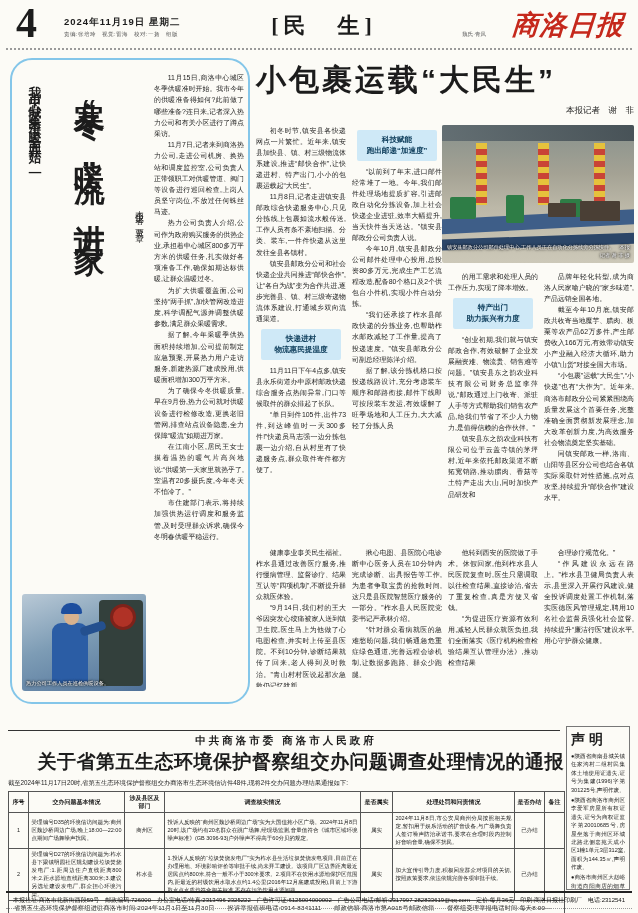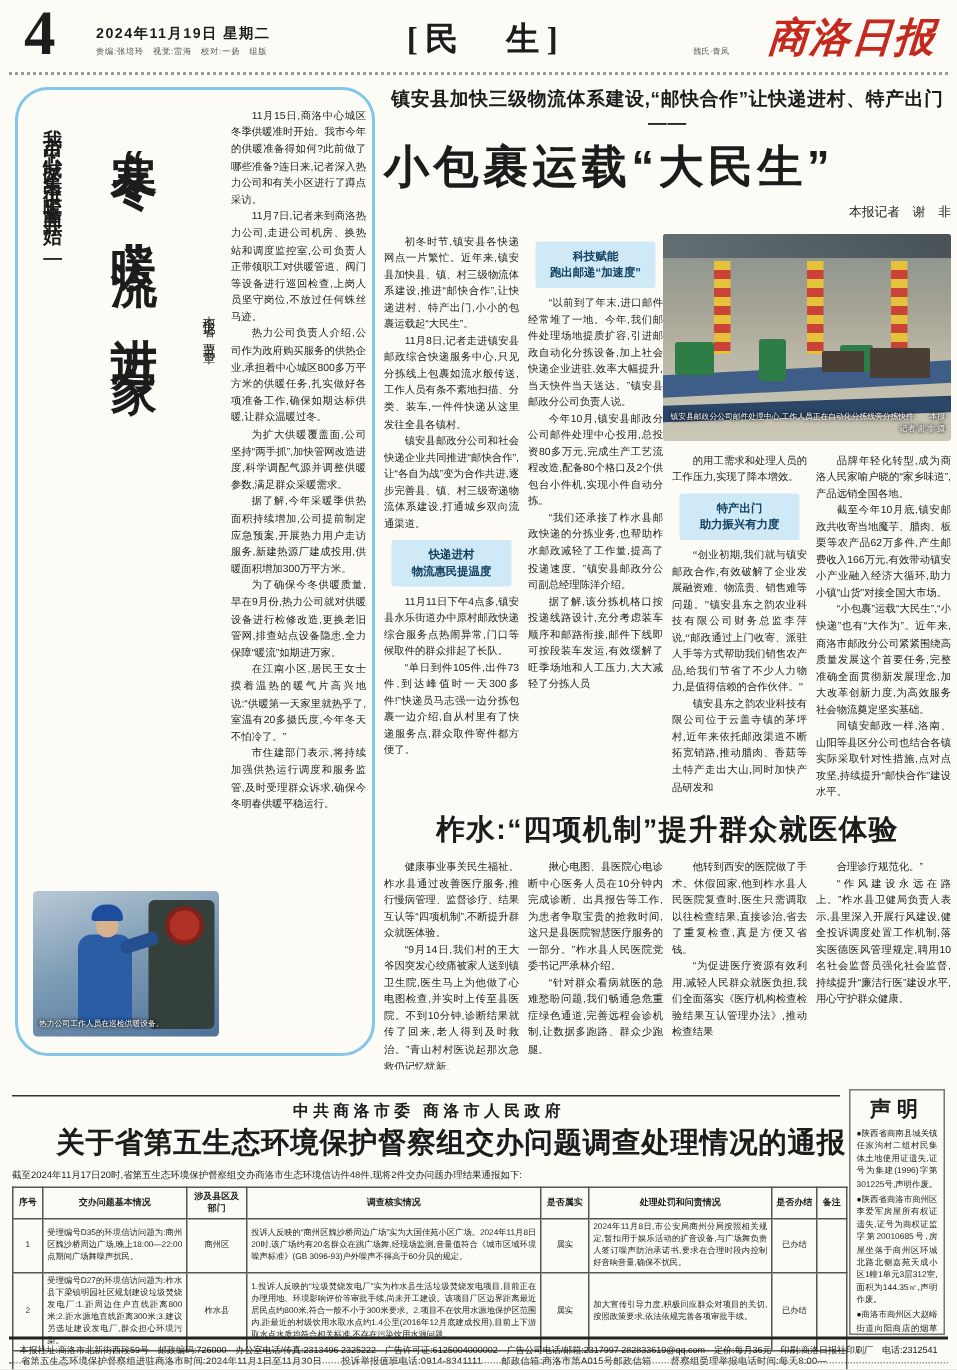--- a/index.html
+++ b/index.html
@@ -47,21 +47,21 @@
 
   
   .main-art{position:absolute;left:256px;top:58px;width:378px;}
   .ma-kicker{text-align:center;font-size:12.5px;font-weight:700;letter-spacing:.5px;}
   .ma-title{text-align:left;font-size:30px;font-weight:900;letter-spacing:3px;margin-top:2px;}
   .ma-byline{text-align:right;font-size:8.5px;margin-top:4px;}
   .ma-cols{position:relative;margin-top:8px;height:406px;}
   .m-col{position:absolute;top:0;width:90px;height:406px;font-size:6.9px;line-height:1.6;
          text-align:justify;overflow:hidden;}
   #main-col-1{left:0;} #main-col-2{left:96px;}
-  #main-col-3{left:192px;top:146px;height:260px;font-family:Liberation Serif, serif;} #main-col-4{left:288px;top:146px;height:260px;}
+  #main-col-3{left:192px;top:146px;height:260px;} #main-col-4{left:288px;top:146px;height:260px;}
   .subhead{background:#cfe9f7;color:#11405e;font-weight:700;text-align:center;font-size:7.6px;
            line-height:1.5;padding:4px 2px;margin:5px 5px;white-space:pre-line;border-radius:2px;text-indent:0;}
 
   .ma-photo{position:absolute;left:186px;top:0;width:192px;height:138px;overflow:hidden;border-radius:2px;
             background:linear-gradient(180deg,#87918c 0%,#a4a294 35%,#bcb8a8 60%,#ccc8b8 100%);}
   .mp-ceiling{position:absolute;left:0;top:0;width:100%;height:16px;background:linear-gradient(90deg,#5c686e,#3c474e);opacity:.85;}
   .mp-pillar{position:absolute;top:18px;width:11px;height:62px;
              background:repeating-linear-gradient(180deg,#e6c23c 0 6px,#c94436 6px 12px);}
   .mp-belt{position:absolute;left:-6px;bottom:34px;width:110%;height:15px;background:#3e5e88;transform:skewY(-3deg);}
   .mp-belt2{position:absolute;left:-6px;bottom:16px;width:110%;height:11px;background:#2c4668;transform:skewY(-2deg);}
@@ -88,21 +88,21 @@
   .nt-table th{font-size:6px;font-weight:700;text-align:center;height:14px;}
   .nt-table td.c{text-align:center;}
   .nt-table td.j{text-align:justify;}
   .nt-table td.note-cell{font-size:6.2px;text-align:left;padding:3px 5px;letter-spacing:.2px;}
   col.w1{width:20px;}col.w2{width:96px;}col.w3{width:40px;}col.w4{width:196px;}
   col.w5{width:32px;}col.w6{width:122px;}col.w7{width:30px;}col.w8{width:20px;}
 
   
   .stmt{position:absolute;left:566px;top:726px;width:64px;height:164px;border:1px solid #777;
         padding:3px 4px;overflow:hidden;}
-  .st-title{text-align:center;font-size:14px;font-weight:900;letter-spacing:4px;margin:1px 0 3px;}
+  .st-title{text-align:left;font-size:14px;font-weight:900;letter-spacing:4px;margin:1px 0 3px;}
   .st-item{font-size:5.6px;line-height:1.5;text-align:justify;margin-bottom:2px;}
 
   
   .footer-rule{position:absolute;left:6px;top:891px;width:626px;border-top:2px solid #222;}
   .footer-text{position:absolute;left:6px;top:896px;width:626px;font-size:6px;text-align:center;color:#111;}
   .bottom-dotted{position:absolute;left:6px;top:908px;width:626px;border-top:1.5px dotted #999;}
 </style>
 </head>
 <body>
 
@@ -137,21 +137,20 @@
       <div class="lp-wheel"></div>
       <div class="lp-torso"></div>
       <div class="lp-head"></div>
       <div class="lp-helmet"></div>
       <div class="lp-arm"></div>
       <div class="photo-caption">热力公司工作人员在巡检供暖设备。</div>
     </div>
   </div>
 
   <div class="main-art">
-    <div class="ma-kicker">镇安县加快三级物流体系建设,“邮快合作”让快递进村、特产出门——</div>
     <div class="ma-title">小包裹运载“大民生”</div>
     <div class="ma-byline">本报记者　谢　非</div>
     <div class="ma-cols">
       <div class="m-col" id="main-col-1">
           <p class="art-p">初冬时节,镇安县各快递网点一片繁忙。近年来,镇安县加快县、镇、村三级物流体系建设,推进“邮快合作”,让快递进村、特产出门,小小的包裹运载起“大民生”。</p>
           <p class="art-p">11月8日,记者走进镇安县邮政综合快递服务中心,只见分拣线上包裹如流水般传送,工作人员有条不紊地扫描、分类、装车,一件件快递从这里发往全县各镇村。</p>
           <p class="art-p">镇安县邮政分公司和社会快递企业共同推进“邮快合作”,让“各自为战”变为合作共进,逐步完善县、镇、村三级寄递物流体系建设,打通城乡双向流通渠道。</p>
           <div class="subhead">快递进村
 物流惠民提温度</div>
           <p class="art-p">11月11日下午4点多,镇安县永乐街道办中原村邮政快递综合服务点热闹异常,门口等候取件的群众排起了长队。</p>
@@ -189,21 +188,20 @@
       <div class="m-col" id="main-col-4">
           <p class="art-p">品牌年轻化转型,成为商洛人民家喻户晓的“家乡味道”,产品远销全国各地。</p>
           <p class="art-p">截至今年10月底,镇安邮政共收寄当地魔芋、腊肉、板栗等农产品62万多件,产生邮费收入166万元,有效带动镇安小产业融入经济大循环,助力小镇“山货”对接全国大市场。</p>
           <p class="art-p">“小包裹”运载“大民生”,“小快递”也有“大作为”。近年来,商洛市邮政分公司紧紧围绕高质量发展这个首要任务,完整准确全面贯彻新发展理念,加大改革创新力度,为高效服务社会物流奠定坚实基础。</p>
           <p class="art-p">同镇安邮政一样,洛南、山阳等县区分公司也结合各镇实际采取针对性措施,点对点攻坚,持续提升“邮快合作”建设水平。</p>
         </div>
     </div>
   </div>
 
   <div class="zs-art">
-    <div class="zs-title">柞水:“四项机制”提升群众就医体验</div>
     <div class="zs-cols">
       <div class="z-col" id="zs-col-1">
           <p class="art-p">健康事业事关民生福祉。柞水县通过改善医疗服务,推行慢病管理、监督诊疗、结果互认等“四项机制”,不断提升群众就医体验。</p>
           <p class="art-p">“9月14日,我们村的王大爷因突发心绞痛被家人送到镇卫生院,医生马上为他做了心电图检查,并实时上传至县医院。不到10分钟,诊断结果就传了回来,老人得到及时救治。”青山村村医说起那次急救仍记忆犹新。</p>
         </div>
       <div class="z-col" id="zs-col-2">
           <p class="art-p">揪心电图、县医院心电诊断中心医务人员在10分钟内完成诊断、出具报告等工作,为患者争取宝贵的抢救时间,这只是县医院智慧医疗服务的一部分。”柞水县人民医院党委书记严承林介绍。</p>
           <p class="art-p">“针对群众看病就医的急难愁盼问题,我们畅通急危重症绿色通道,完善远程会诊机制,让数据多跑路、群众少跑腿。</p>
         </div>
       <div class="z-col" id="zs-col-3">

